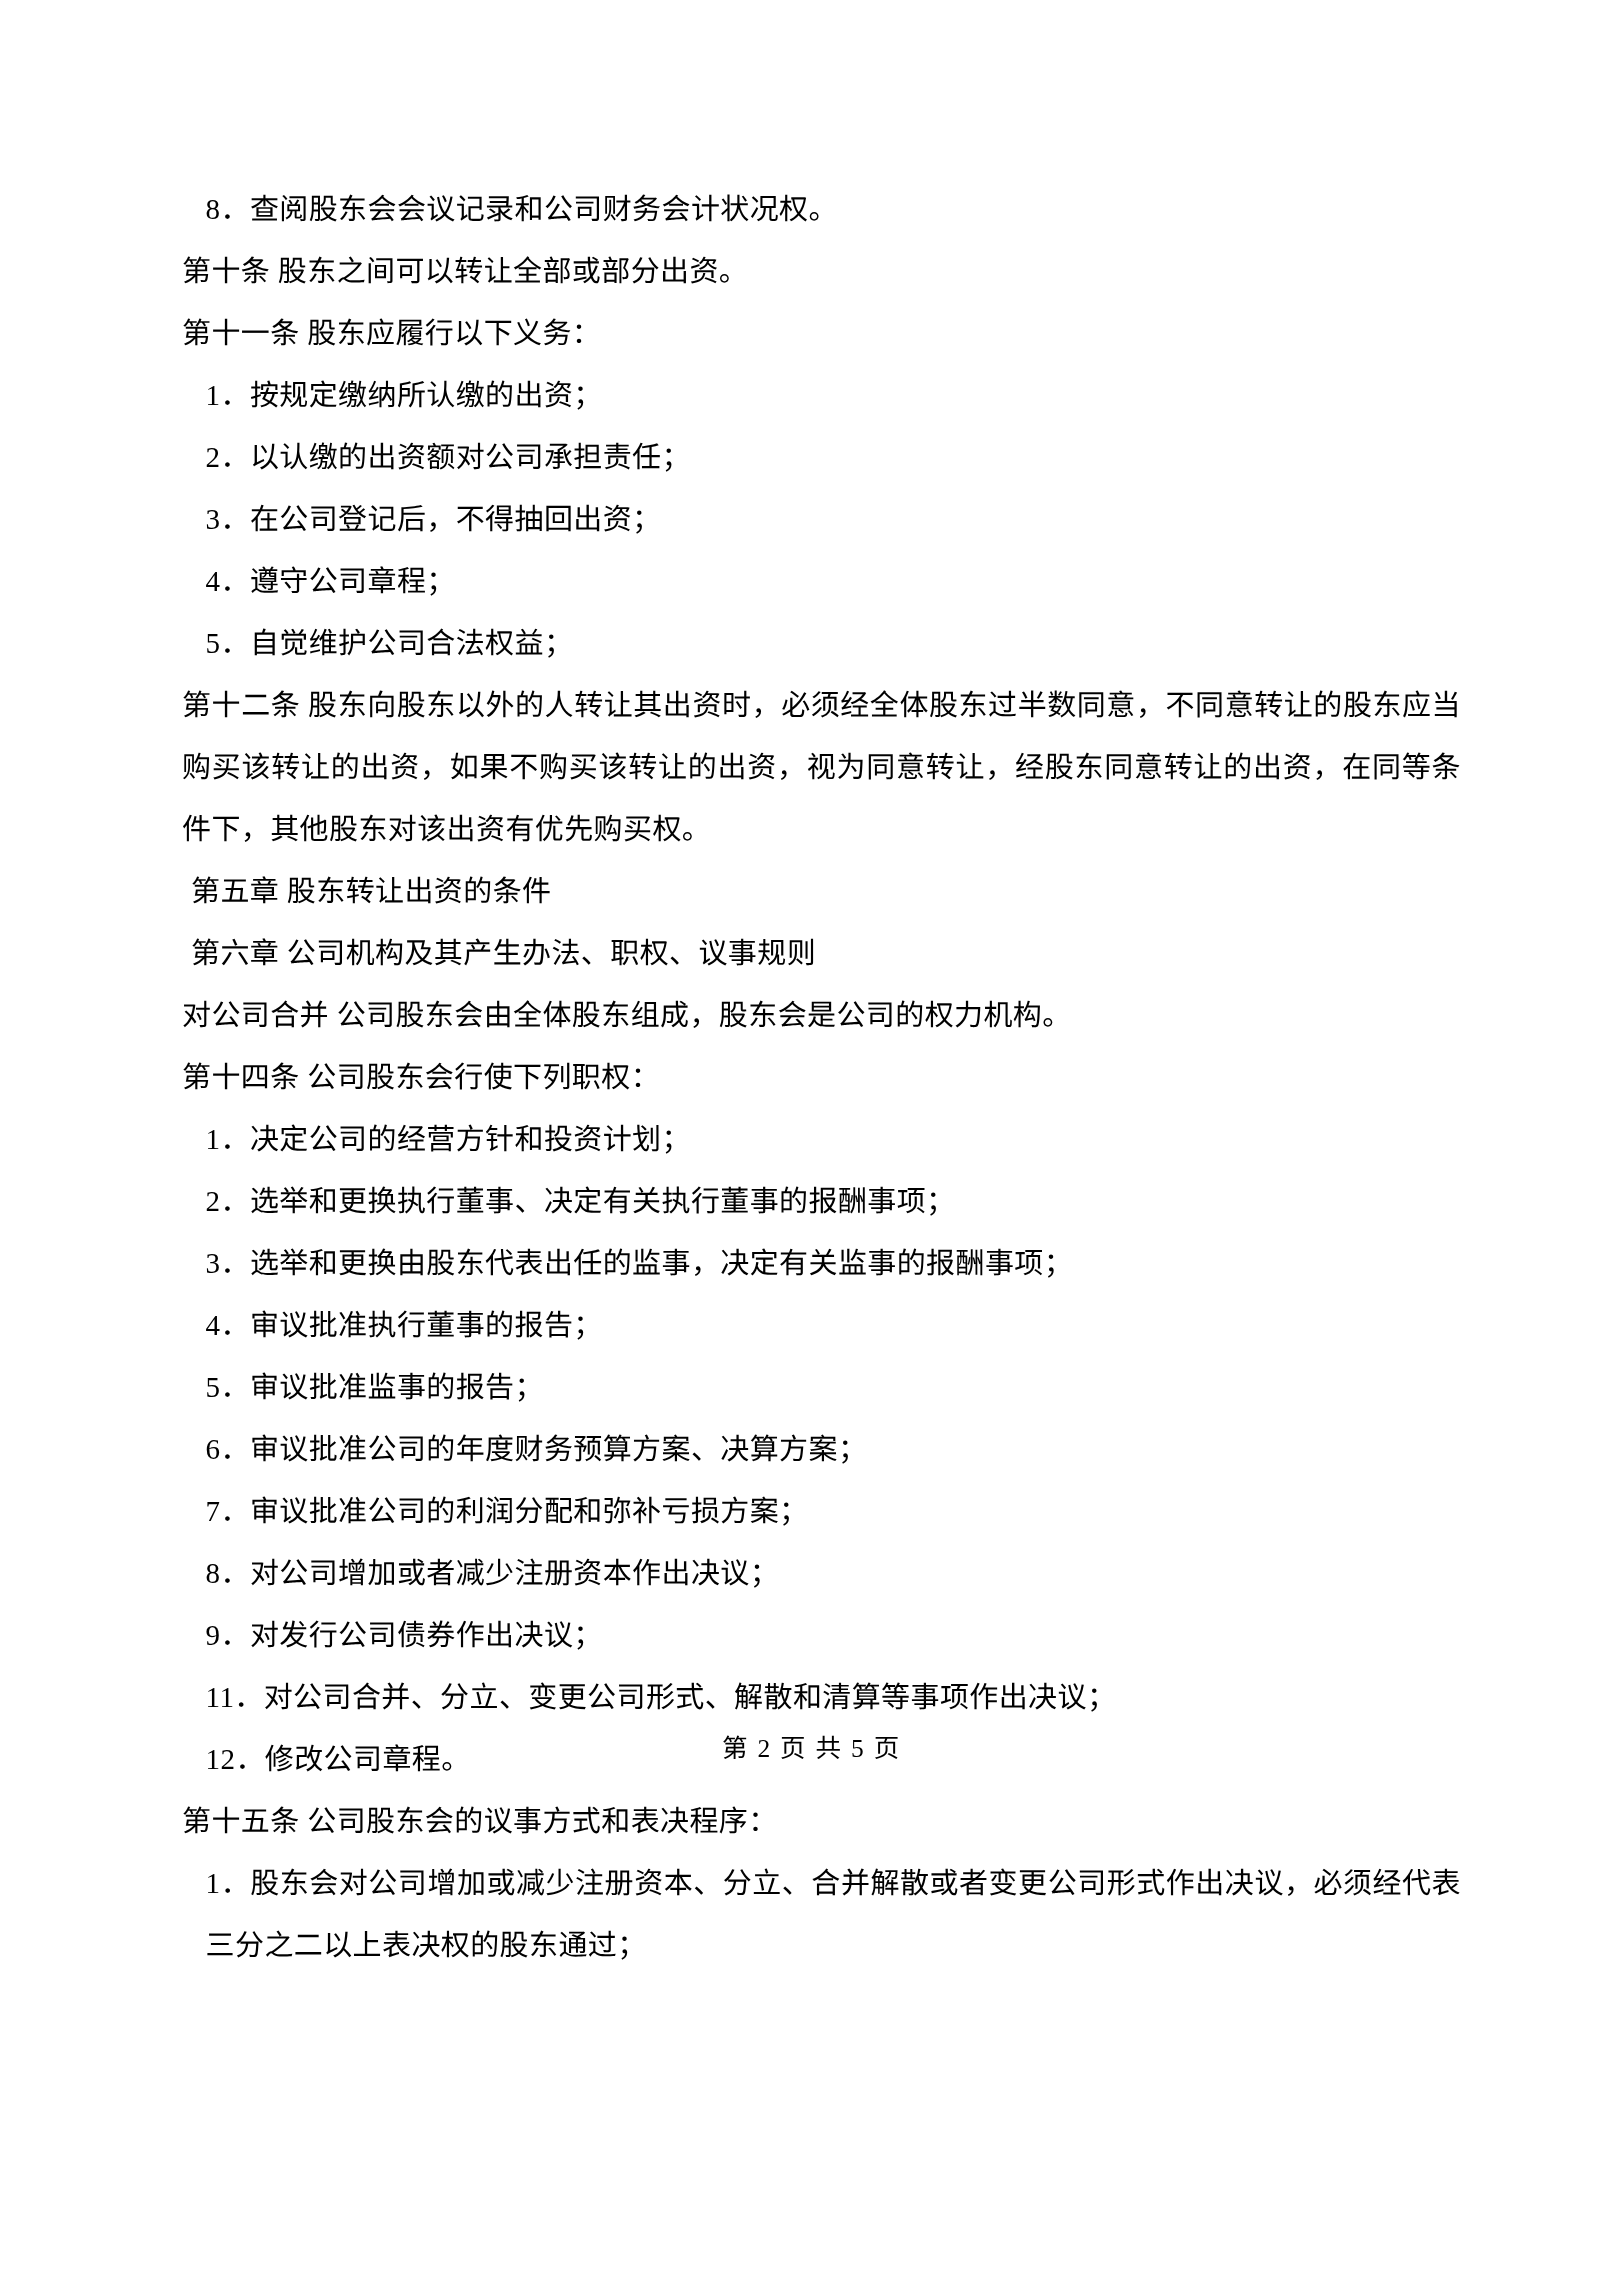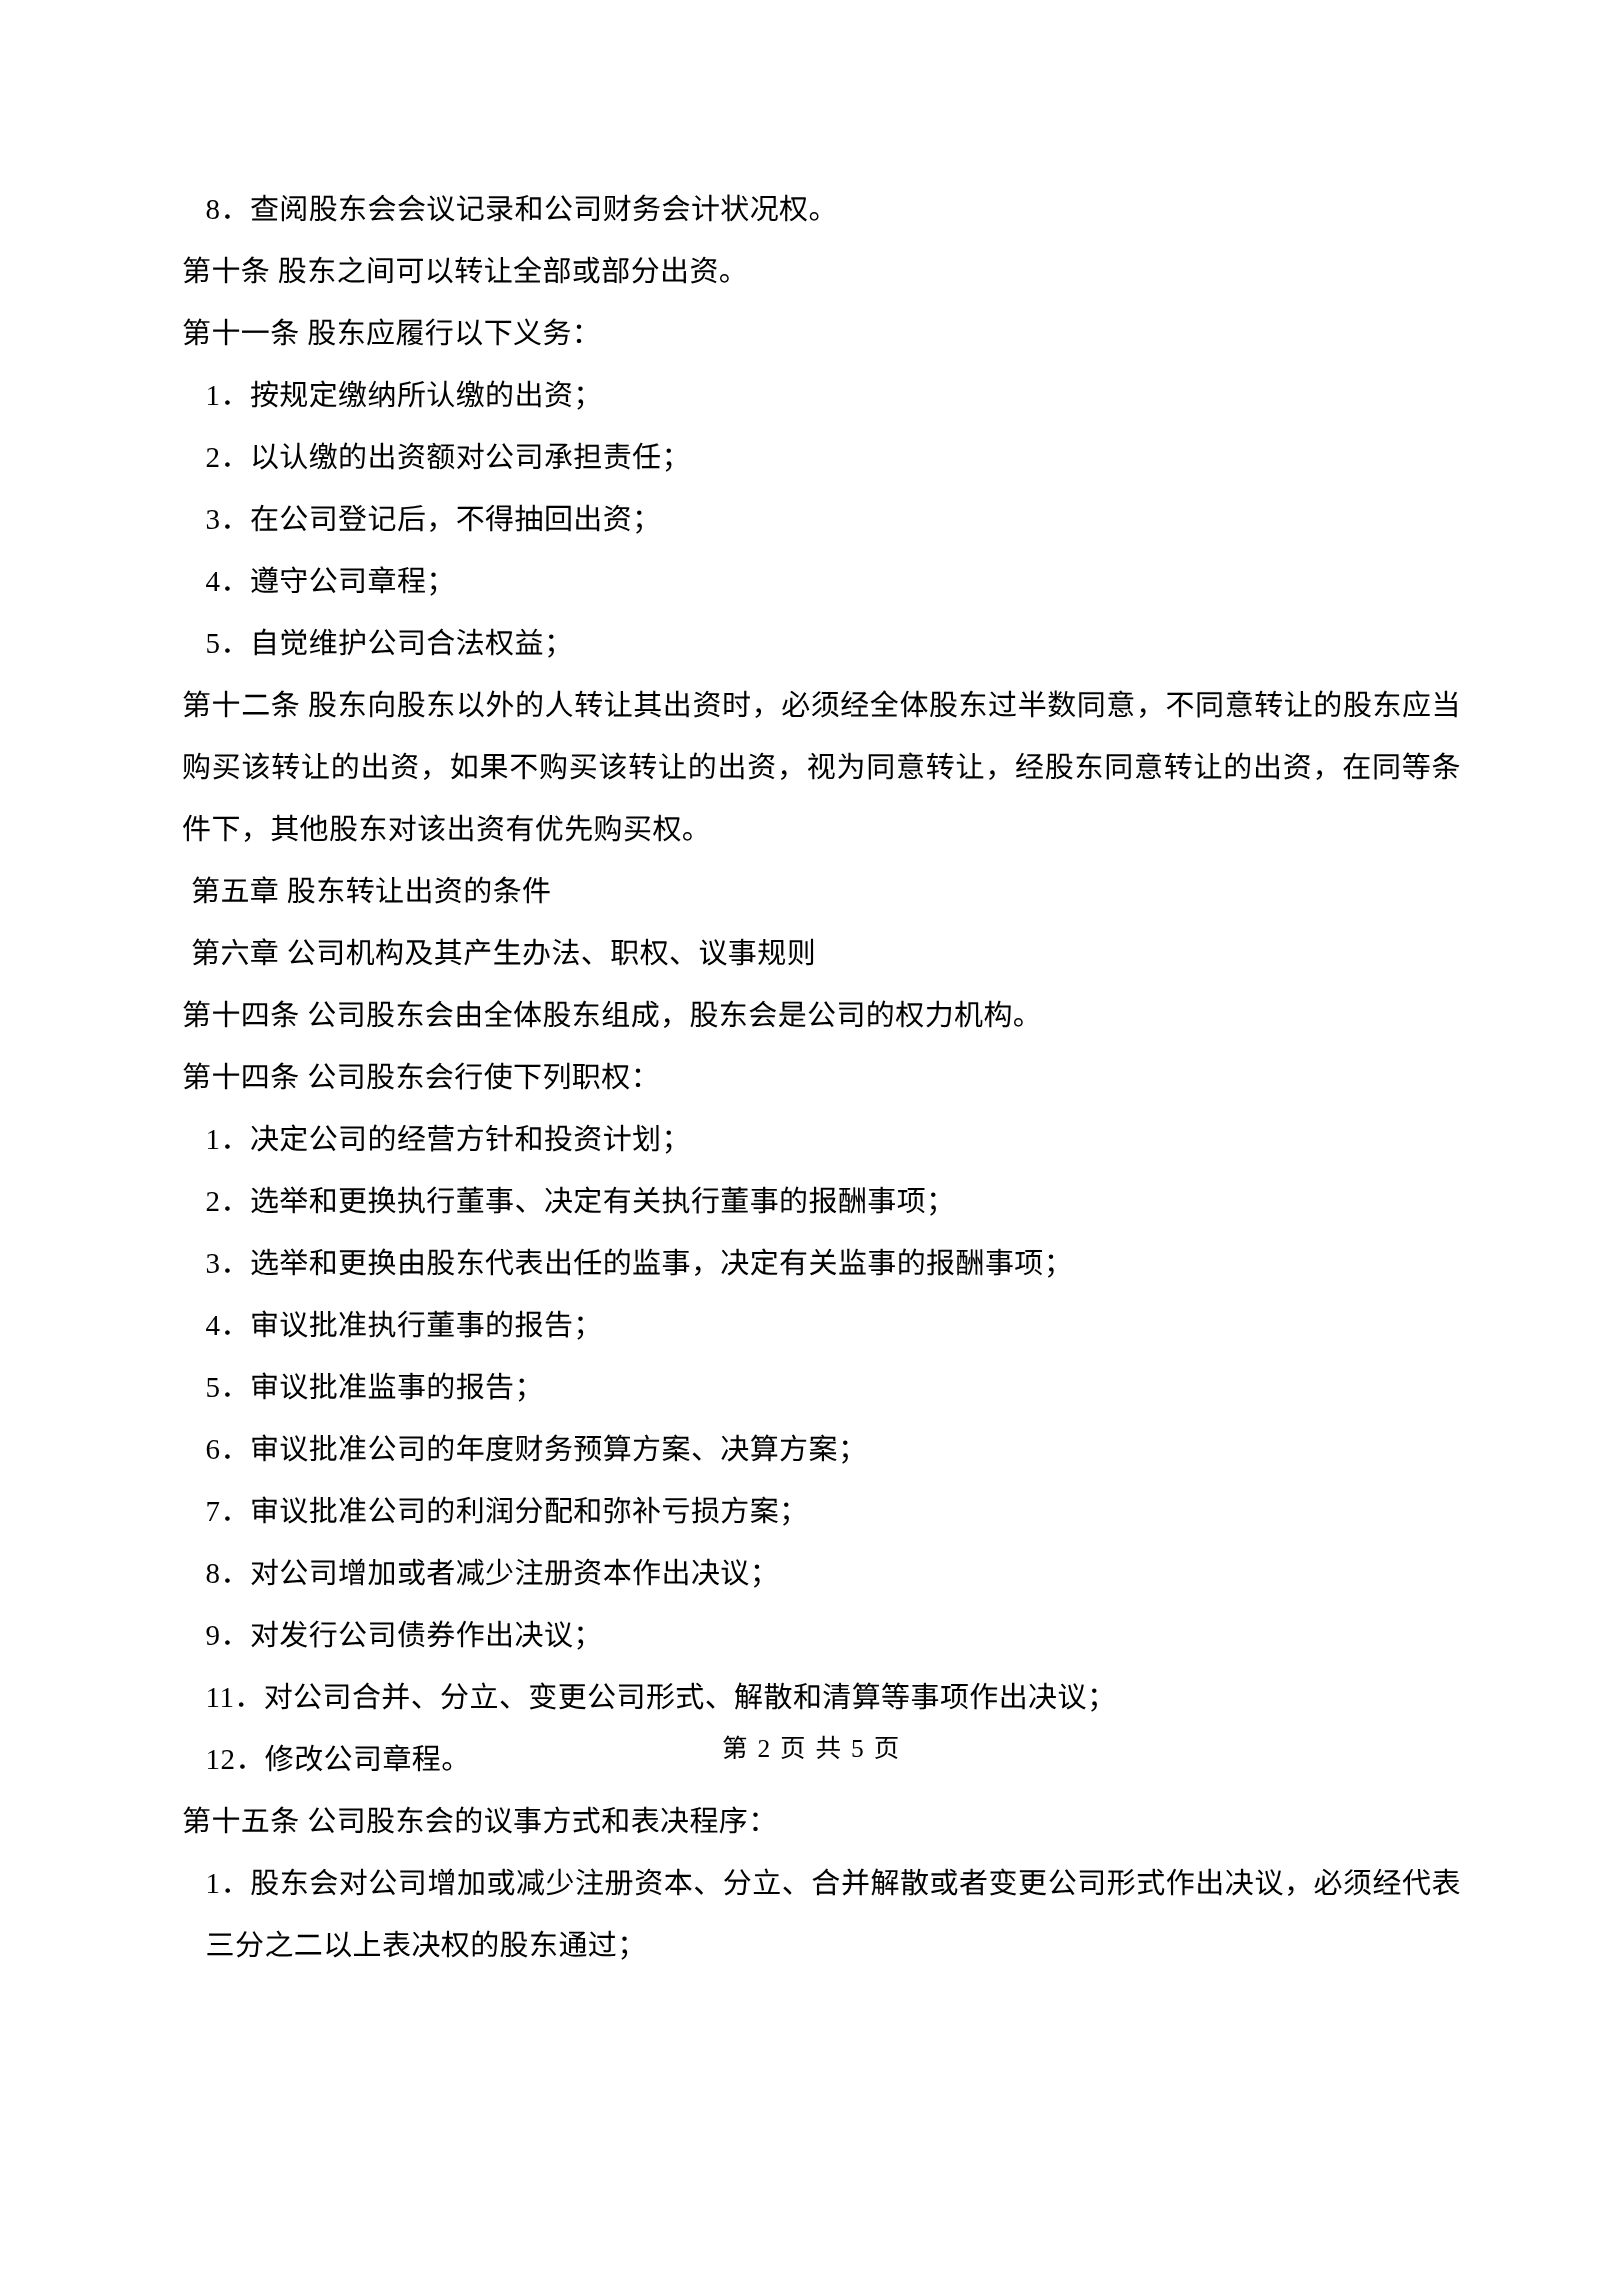--- a/index.html
+++ b/index.html
@@ -64,21 +64,21 @@
     <p class="para clause">第十条  股东之间可以转让全部或部分出资。</p>
     <p class="para clause">第十一条  股东应履行以下义务：</p>
     <p class="para item">1．按规定缴纳所认缴的出资；</p>
     <p class="para item">2．以认缴的出资额对公司承担责任；</p>
     <p class="para item">3．在公司登记后，不得抽回出资；</p>
     <p class="para item">4．遵守公司章程；</p>
     <p class="para item">5．自觉维护公司合法权益；</p>
     <p class="para clause">第十二条  股东向股东以外的人转让其出资时，必须经全体股东过半数同意，不同意转让的股东应当购买该转让的出资，如果不购买该转让的出资，视为同意转让，经股东同意转让的出资，在同等条件下，其他股东对该出资有优先购买权。</p>
     <p class="para chapter">第五章  股东转让出资的条件</p>
     <p class="para chapter">第六章  公司机构及其产生办法、职权、议事规则</p>
-    <p class="para clause">第十四条  公司股东会由全体股东组成，股东会是公司的权力机构。</p>
+    <p class="para clause">对公司合并  公司股东会由全体股东组成，股东会是公司的权力机构。</p>
     <p class="para clause">第十四条  公司股东会行使下列职权：</p>
     <p class="para item">1．决定公司的经营方针和投资计划；</p>
     <p class="para item">2．选举和更换执行董事、决定有关执行董事的报酬事项；</p>
     <p class="para item">3．选举和更换由股东代表出任的监事，决定有关监事的报酬事项；</p>
     <p class="para item">4．审议批准执行董事的报告；</p>
     <p class="para item">5．审议批准监事的报告；</p>
     <p class="para item">6．审议批准公司的年度财务预算方案、决算方案；</p>
     <p class="para item">7．审议批准公司的利润分配和弥补亏损方案；</p>
     <p class="para item">8．对公司增加或者减少注册资本作出决议；</p>
     <p class="para item">9．对发行公司债券作出决议；</p>

